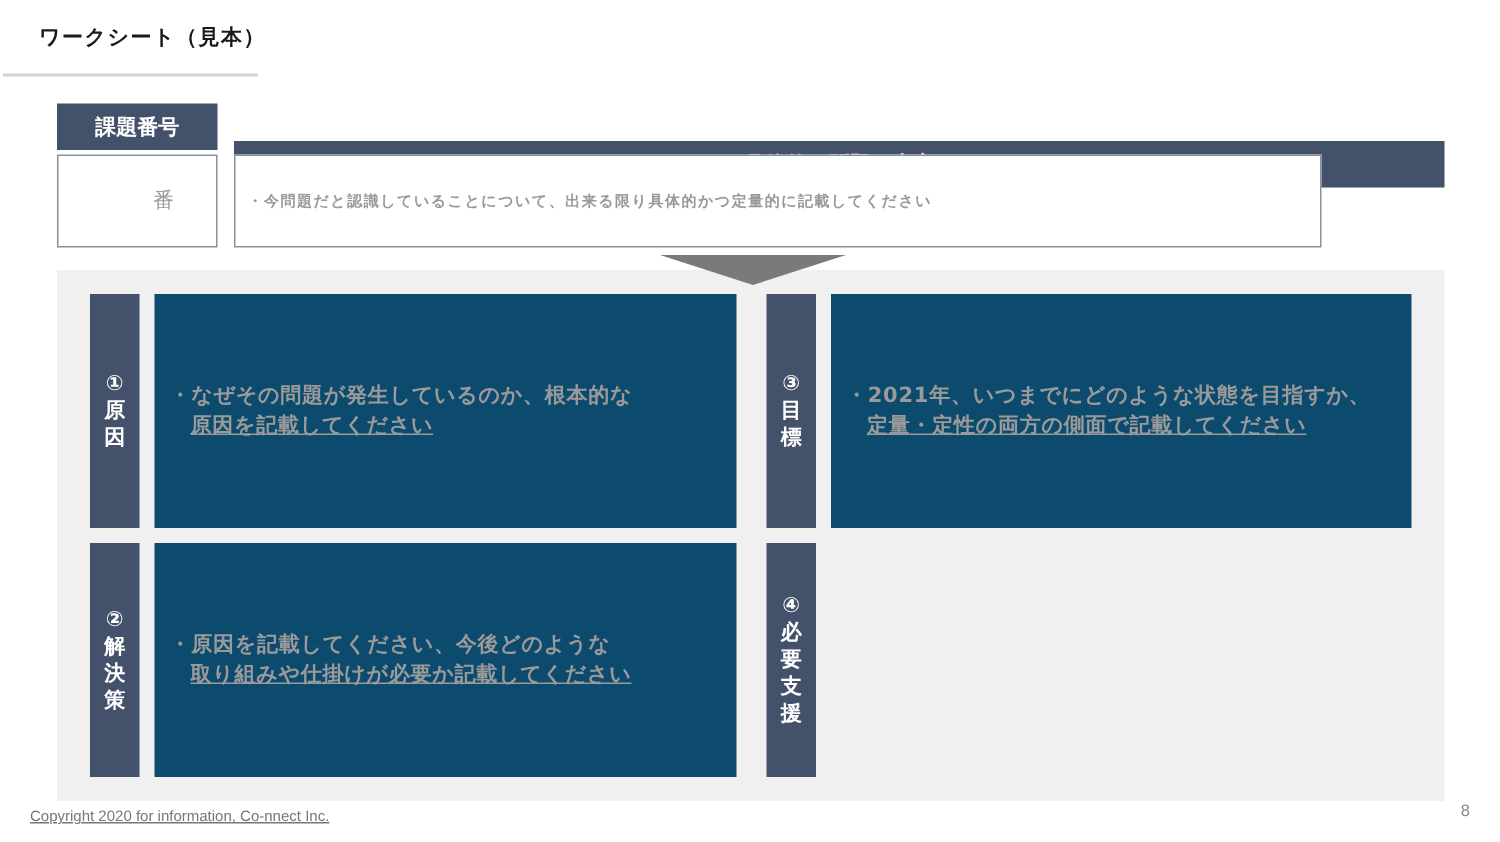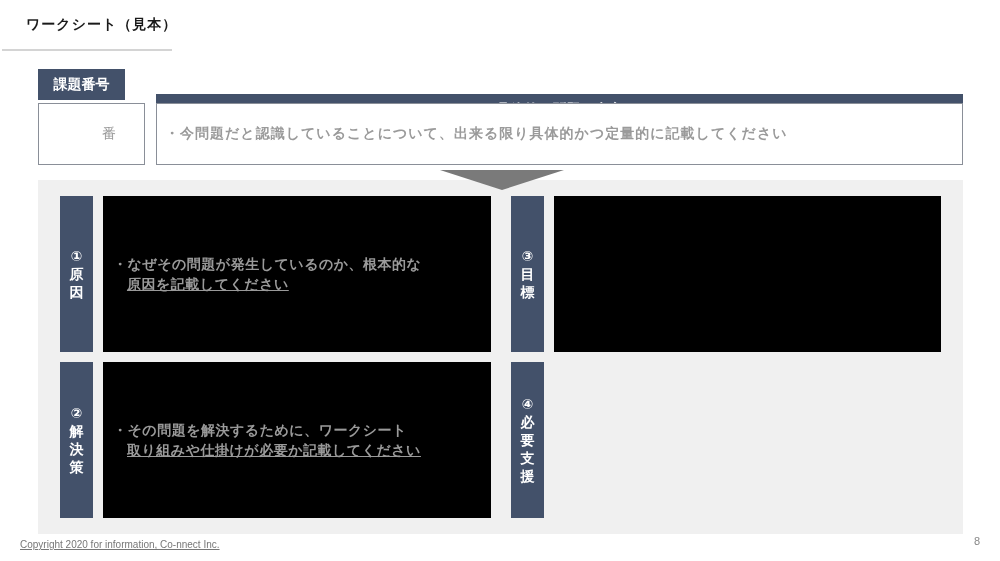--- a/index.html
+++ b/index.html
@@ -3,36 +3,36 @@
 <meta charset="utf-8">
 <style>
   * { box-sizing: border-box; margin: 0; padding: 0; }
   html, body { width: 1000px; height: 561px; background: #ffffff; overflow: hidden; }
   body { position: relative; font-family: "DejaVu Sans", "Liberation Sans", sans-serif; color: #222; }
 
   .title { position: absolute; left: 26px; top: 16px; font-size: 14px; font-weight: bold; color: #1a1a1a; letter-spacing: 1px; }
   .title-rule { position: absolute; left: 2px; top: 49px; width: 170px; height: 2px; background: #d4d4d4; }
 
   .hdr { position: absolute; top: 69px; height: 31px; background: #43516a; color: #fff; font-weight: bold; font-size: 14px; display: flex; align-items: center; justify-content: center; }
-  .hdr-num { left: 38px; width: 87px; }
+  .hdr-num { left: 38px; width: 107px; }
   .hdr-content { left: 156px; width: 807px; margin-top: 25px; }
 
   .cell { position: absolute; top: 103px; height: 62px; background: #fff; border: 1px solid #8a8f98; display: flex; align-items: center; }
   .cell-num { left: 38px; width: 107px; justify-content: flex-end; padding-right: 28px; color: #9a9a9a; font-size: 14px; }
-  .cell-content { left: 156px; width: 807px; padding-left: 8px; color: #9a9a9a; font-size: 14px; font-weight: bold; letter-spacing: 1px; }
+  .cell-content { left: 156px; width: 725px; padding-left: 8px; color: #9a9a9a; font-size: 10px; font-weight: bold; letter-spacing: 1px; }
 
   .arrow { position: absolute; left: 440px; top: 170px; width: 0; height: 0;
            border-left: 62px solid transparent; border-right: 62px solid transparent; border-top: 20px solid #7a7a7a; z-index: 2; }
 
   .panel { position: absolute; left: 38px; top: 180px; width: 925px; height: 354px; background: #f0f0f0; }
 
   .quad { position: absolute; }
   .quad .side { position: absolute; left: 0; top: 0; width: 33px; height: 100%; background: #43516a; color: #fff; font-weight: bold; font-size: 14px; display: flex; flex-direction: column; align-items: center; justify-content: center; line-height: 18px; }
   .quad .side .ch { display: block; text-align: center; }
-  .quad .box { position: absolute; left: 43px; top: 0; right: 0; height: 100%; background: #000000; display: flex; align-items: center; padding-left: 10px; padding-right: 8px; }
+  .quad .box { position: absolute; left: 43px; top: 0; right: 0; height: 100%; background: #0c4a6e; display: flex; align-items: center; padding-left: 10px; padding-right: 8px; }
   .quad .box .txt { color: #9a9a9a; font-size: 14px; font-weight: bold; line-height: 20px; letter-spacing: 0.5px; }
   .bullet-line { display: block; }
   .bullet-line.first::before { content: "・"; }
   .bullet-line.cont { padding-left: 14px; text-decoration: underline; }
 
   .q1 { left: 60px; top: 196px; width: 431px; height: 156px; }
   .q3 { left: 511px; top: 196px; width: 430px; height: 156px; }
   .q2 { left: 60px; top: 362px; width: 431px; height: 156px; }
   .q4 { left: 511px; top: 362px; width: 430px; height: 156px; }
 
@@ -73,34 +73,36 @@
 </div>
 
 <div class="quad q3">
   <div class="side">
     <span class="ch">③</span>
     <span class="ch">目</span>
     <span class="ch">標</span>
   </div>
   <div class="box">
     <div class="txt">
+      <span class="bullet-line first">2021年、いつまでにどのような状態を目指すか、</span>
+      <span class="bullet-line cont">定量・定性の両方の側面で記載してください</span>
     </div>
   </div>
 </div>
 
 <div class="quad q2">
   <div class="side">
     <span class="ch">②</span>
     <span class="ch">解</span>
     <span class="ch">決</span>
     <span class="ch">策</span>
   </div>
   <div class="box">
     <div class="txt">
-      <span class="bullet-line first">その問題を解決するために、ワークシート</span>
+      <span class="bullet-line first">原因を記載してください、今後どのような</span>
       <span class="bullet-line cont">取り組みや仕掛けが必要か記載してください</span>
     </div>
   </div>
 </div>
 
 <div class="quad q4">
   <div class="side">
     <span class="ch">④</span>
     <span class="ch">必</span>
     <span class="ch">要</span>

